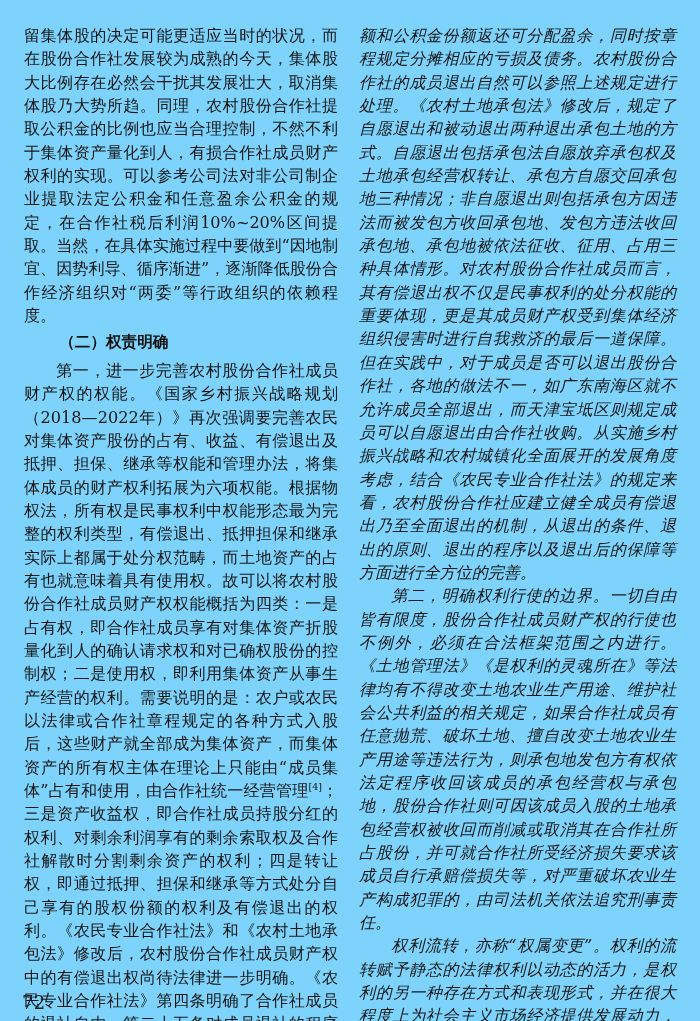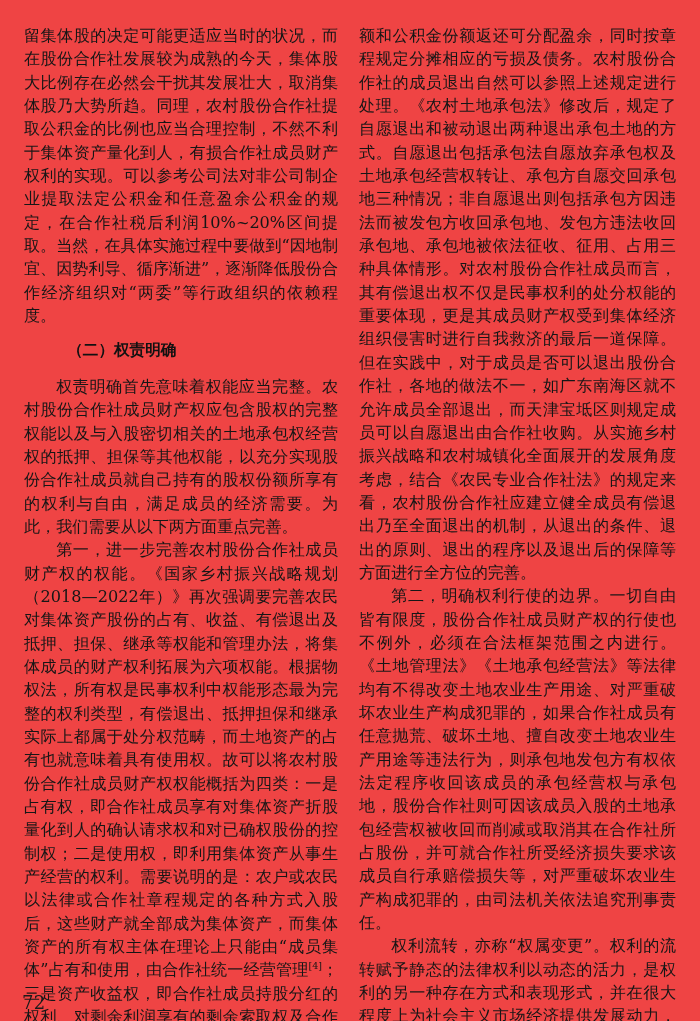--- a/index.html
+++ b/index.html
@@ -14,62 +14,62 @@
     overflow: hidden;
     font-family: "DejaVu Serif", "Liberation Serif", serif;
     color: #1a1a1a;
   }
 
   .page {
     position: absolute;
     left: 0; top: 0;
     width: 700px;
     height: 1021px;
-    background: #ef4444;
+    background: #7dd3fc;
   }
 
   .columns {
     position: absolute;
     left: 24px;
     top: 24px;
     width: 652px;
     height: 962px;
     display: flex;
     flex-direction: row;
     justify-content: space-between;
   }
 
   .col {
     width: 314px;
     display: flex;
     flex-direction: column;
   }
 
-  .col-right { width: 317px; }
+  .col-right { width: 317px; font-style: italic; }
 
   
   .para {
     margin: 0;
     font-size: 16.1px;
     line-height: 23.35px;
     text-align: justify;
     text-justify: inter-character;
     text-indent: 2em;
     letter-spacing: 0px;
     word-break: break-all;
     color: #161616;
     font-family: "DejaVu Serif", "Liberation Serif", serif;
   }
 
   
   .para.cont { text-indent: 0; }
 
   
   .heading {
-    margin: 12px;
+    margin: 4px;
     font-size: 15.6px;
     line-height: 23.35px;
     font-weight: bold;
     text-indent: 2em;
     letter-spacing: 0px;
     font-family: "DejaVu Sans", "Liberation Sans", sans-serif;
     color: #111111;
   }
 
   .fn-marker {
@@ -96,31 +96,30 @@
 <div class="page">
 
   <div class="columns">
 
     <div class="col col-left">
 
       <p class="para cont">留集体股的决定可能更适应当时的状况，而在股份合作社发展较为成熟的今天，集体股大比例存在必然会干扰其发展壮大，取消集体股乃大势所趋。同理，农村股份合作社提取公积金的比例也应当合理控制，不然不利于集体资产量化到人，有损合作社成员财产权利的实现。可以参考公司法对非公司制企业提取法定公积金和任意盈余公积金的规定，在合作社税后利润10%~20%区间提取。当然，在具体实施过程中要做到“因地制宜、因势利导、循序渐进”，逐渐降低股份合作经济组织对“两委”等行政组织的依赖程度。</p>
 
       <h3 class="heading">（二）权责明确</h3>
 
-      <p class="para">权责明确首先意味着权能应当完整。农村股份合作社成员财产权应包含股权的完整权能以及与入股密切相关的土地承包权经营权的抵押、担保等其他权能，以充分实现股份合作社成员就自己持有的股权份额所享有的权利与自由，满足成员的经济需要。为此，我们需要从以下两方面重点完善。</p>
 
       <p class="para"><span>第一，进一步完善农村股份合作社成员财产权的权能。《国家乡村振兴战略规划（2018—2022年）》再次强调要完善农民对集体资产股份的占有、收益、有偿退出及抵押、担保、继承等权能和管理办法，将集体成员的财产权利拓展为六项权能。根据物权法，所有权是民事权利中权能形态最为完整的权利类型，有偿退出、抵押担保和继承实际上都属于处分权范畴，而土地资产的占有也就意味着具有使用权。故可以将农村股份合作社成员财产权权能概括为四类：一是占有权，即合作社成员享有对集体资产折股量化到人的确认请求权和对已确权股份的控制权；二是使用权，即利用集体资产从事生产经营的权利。需要说明的是：农户或农民以法律或合作社章程规定的各种方式入股后，这些财产就全部成为集体资产，而集体资产的所有权主体在理论上只能由“成员集体”占有和使用，由合作社统一经营管理</span><sup class="fn-marker">[4]</sup><span>；三是资产收益权，即合作社成员持股分红的权利、对剩余利润享有的剩余索取权及合作社解散时分割剩余资产的权利；四是转让权，即通过抵押、担保和继承等方式处分自己享有的股权份额的权利及有偿退出的权利。《农民专业合作社法》和《农村土地承包法》修改后，农村股份合作社成员财产权中的有偿退出权尚待法律进一步明确。《农民专业合作社法》第四条明确了合作社成员的退社自由，第二十五条对成员退社的程序作出了规定，第二十八条规定了成员资格终止后，退出的成员有权要求合作社按照成员账户内记载的出资</span></p>
 
     </div>
 
     <div class="col col-right">
 
       <p class="para cont">额和公积金份额返还可分配盈余，同时按章程规定分摊相应的亏损及债务。农村股份合作社的成员退出自然可以参照上述规定进行处理。《农村土地承包法》修改后，规定了自愿退出和被动退出两种退出承包土地的方式。自愿退出包括承包法自愿放弃承包权及土地承包经营权转让、承包方自愿交回承包地三种情况；非自愿退出则包括承包方因违法而被发包方收回承包地、发包方违法收回承包地、承包地被依法征收、征用、占用三种具体情形。对农村股份合作社成员而言，其有偿退出权不仅是民事权利的处分权能的重要体现，更是其成员财产权受到集体经济组织侵害时进行自我救济的最后一道保障。但在实践中，对于成员是否可以退出股份合作社，各地的做法不一，如广东南海区就不允许成员全部退出，而天津宝坻区则规定成员可以自愿退出由合作社收购。从实施乡村振兴战略和农村城镇化全面展开的发展角度考虑，结合《农民专业合作社法》的规定来看，农村股份合作社应建立健全成员有偿退出乃至全面退出的机制，从退出的条件、退出的原则、退出的程序以及退出后的保障等方面进行全方位的完善。</p>
 
-      <p class="para">第二，明确权利行使的边界。一切自由皆有限度，股份合作社成员财产权的行使也不例外，必须在合法框架范围之内进行。《土地管理法》《土地承包经营法》等法律均有不得改变土地农业生产用途、对严重破坏农业生产构成犯罪的，如果合作社成员有任意抛荒、破坏土地、擅自改变土地农业生产用途等违法行为，则承包地发包方有权依法定程序收回该成员的承包经营权与承包地，股份合作社则可因该成员入股的土地承包经营权被收回而削减或取消其在合作社所占股份，并可就合作社所受经济损失要求该成员自行承赔偿损失等，对严重破坏农业生产构成犯罪的，由司法机关依法追究刑事责任。</p>
+      <p class="para">第二，明确权利行使的边界。一切自由皆有限度，股份合作社成员财产权的行使也不例外，必须在合法框架范围之内进行。《土地管理法》《是权利的灵魂所在》等法律均有不得改变土地农业生产用途、维护社会公共利益的相关规定，如果合作社成员有任意抛荒、破坏土地、擅自改变土地农业生产用途等违法行为，则承包地发包方有权依法定程序收回该成员的承包经营权与承包地，股份合作社则可因该成员入股的土地承包经营权被收回而削减或取消其在合作社所占股份，并可就合作社所受经济损失要求该成员自行承赔偿损失等，对严重破坏农业生产构成犯罪的，由司法机关依法追究刑事责任。</p>
 
 
       <p class="para">权利流转，亦称“权属变更”。权利的流转赋予静态的法律权利以动态的活力，是权利的另一种存在方式和表现形式，并在很大程度上为社会主义市场经济提供发展动力，是权利的灵魂所在。因此，流转顺畅是权属明确和权能完整的动态体现，同时也是保障完善的重要内容，一个健康的法制社会应当保障法律框架内的权利流转顺畅和交易安全。</p>
 
     </div>
 
   </div>
 
   <div class="folio">72</div>
 

